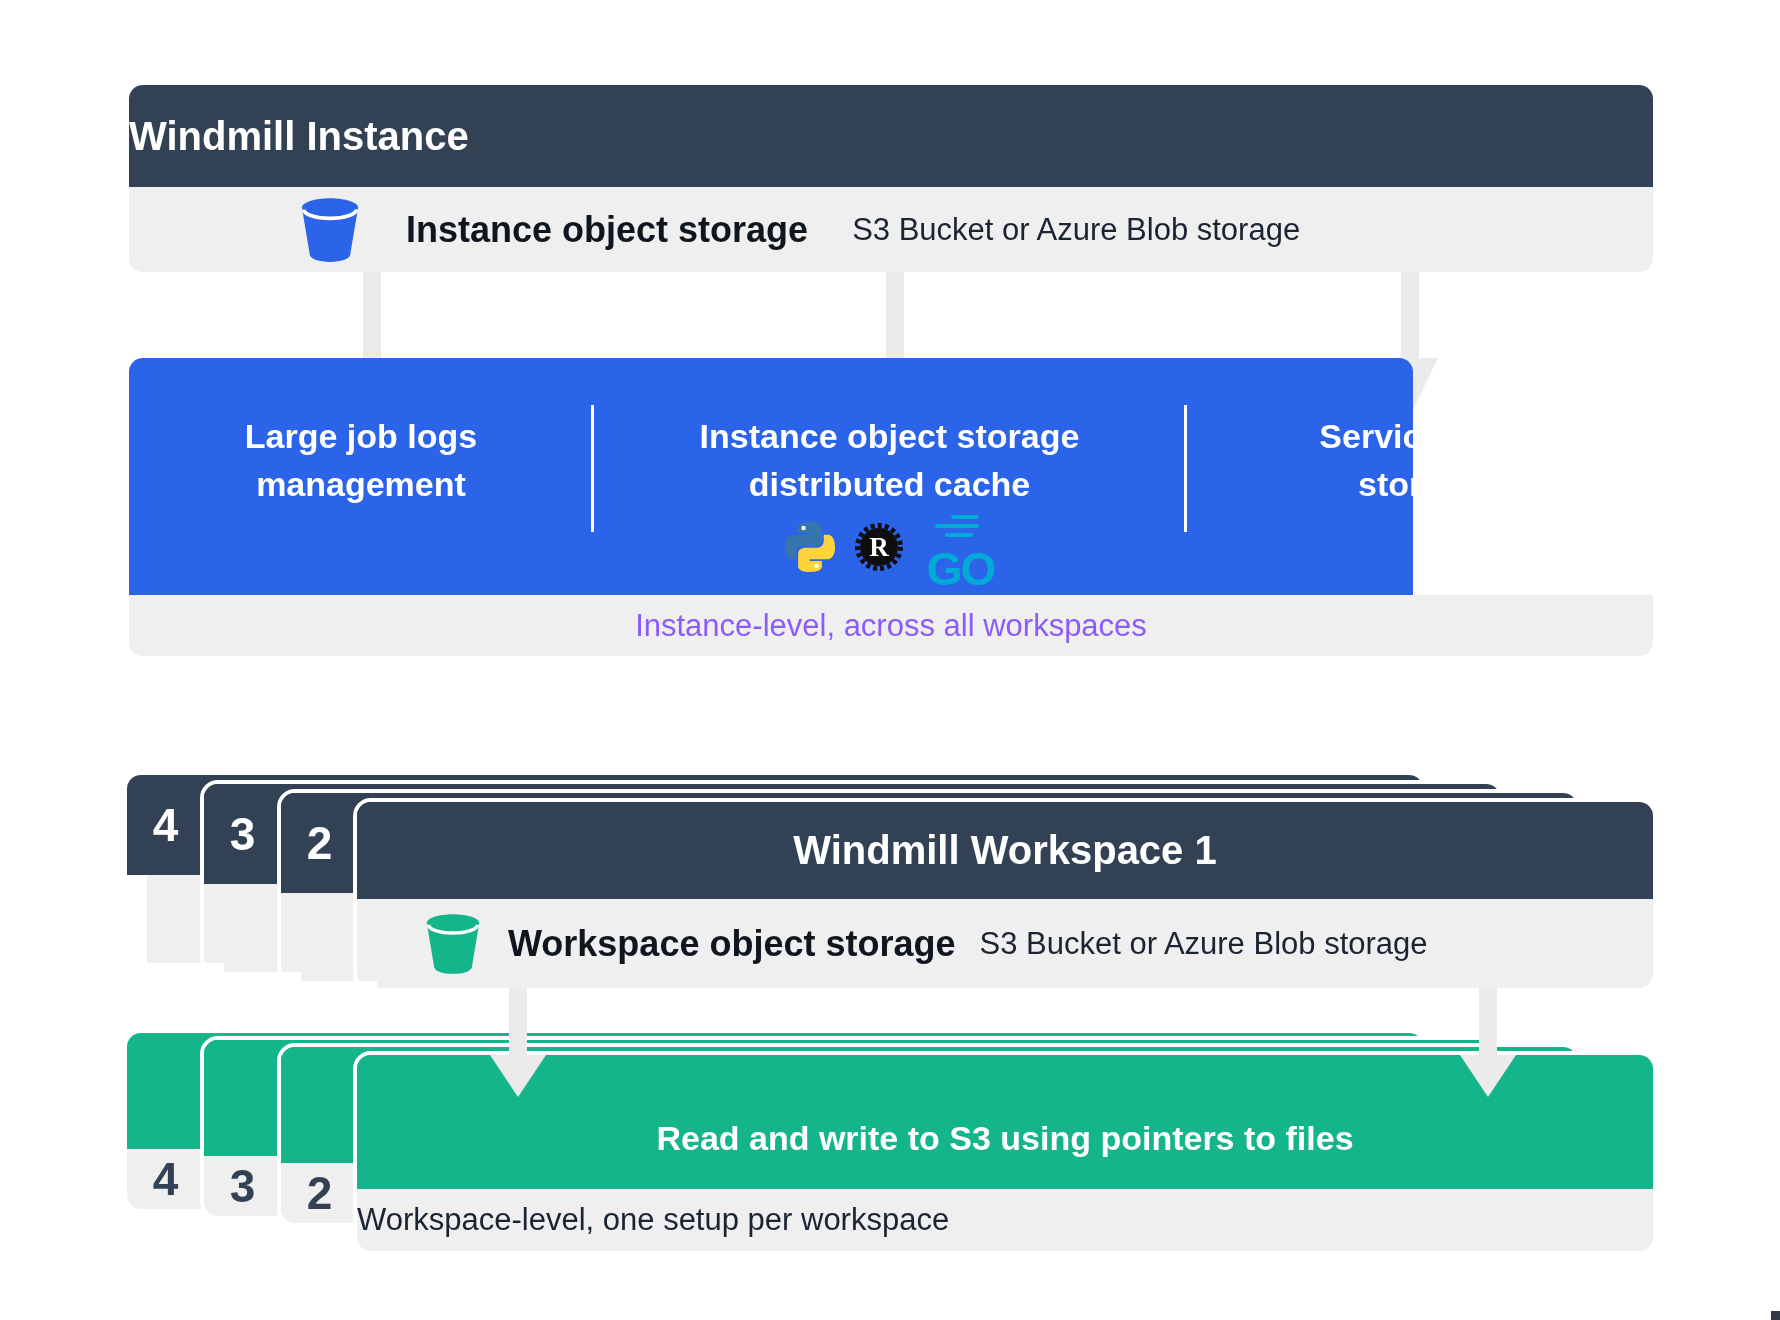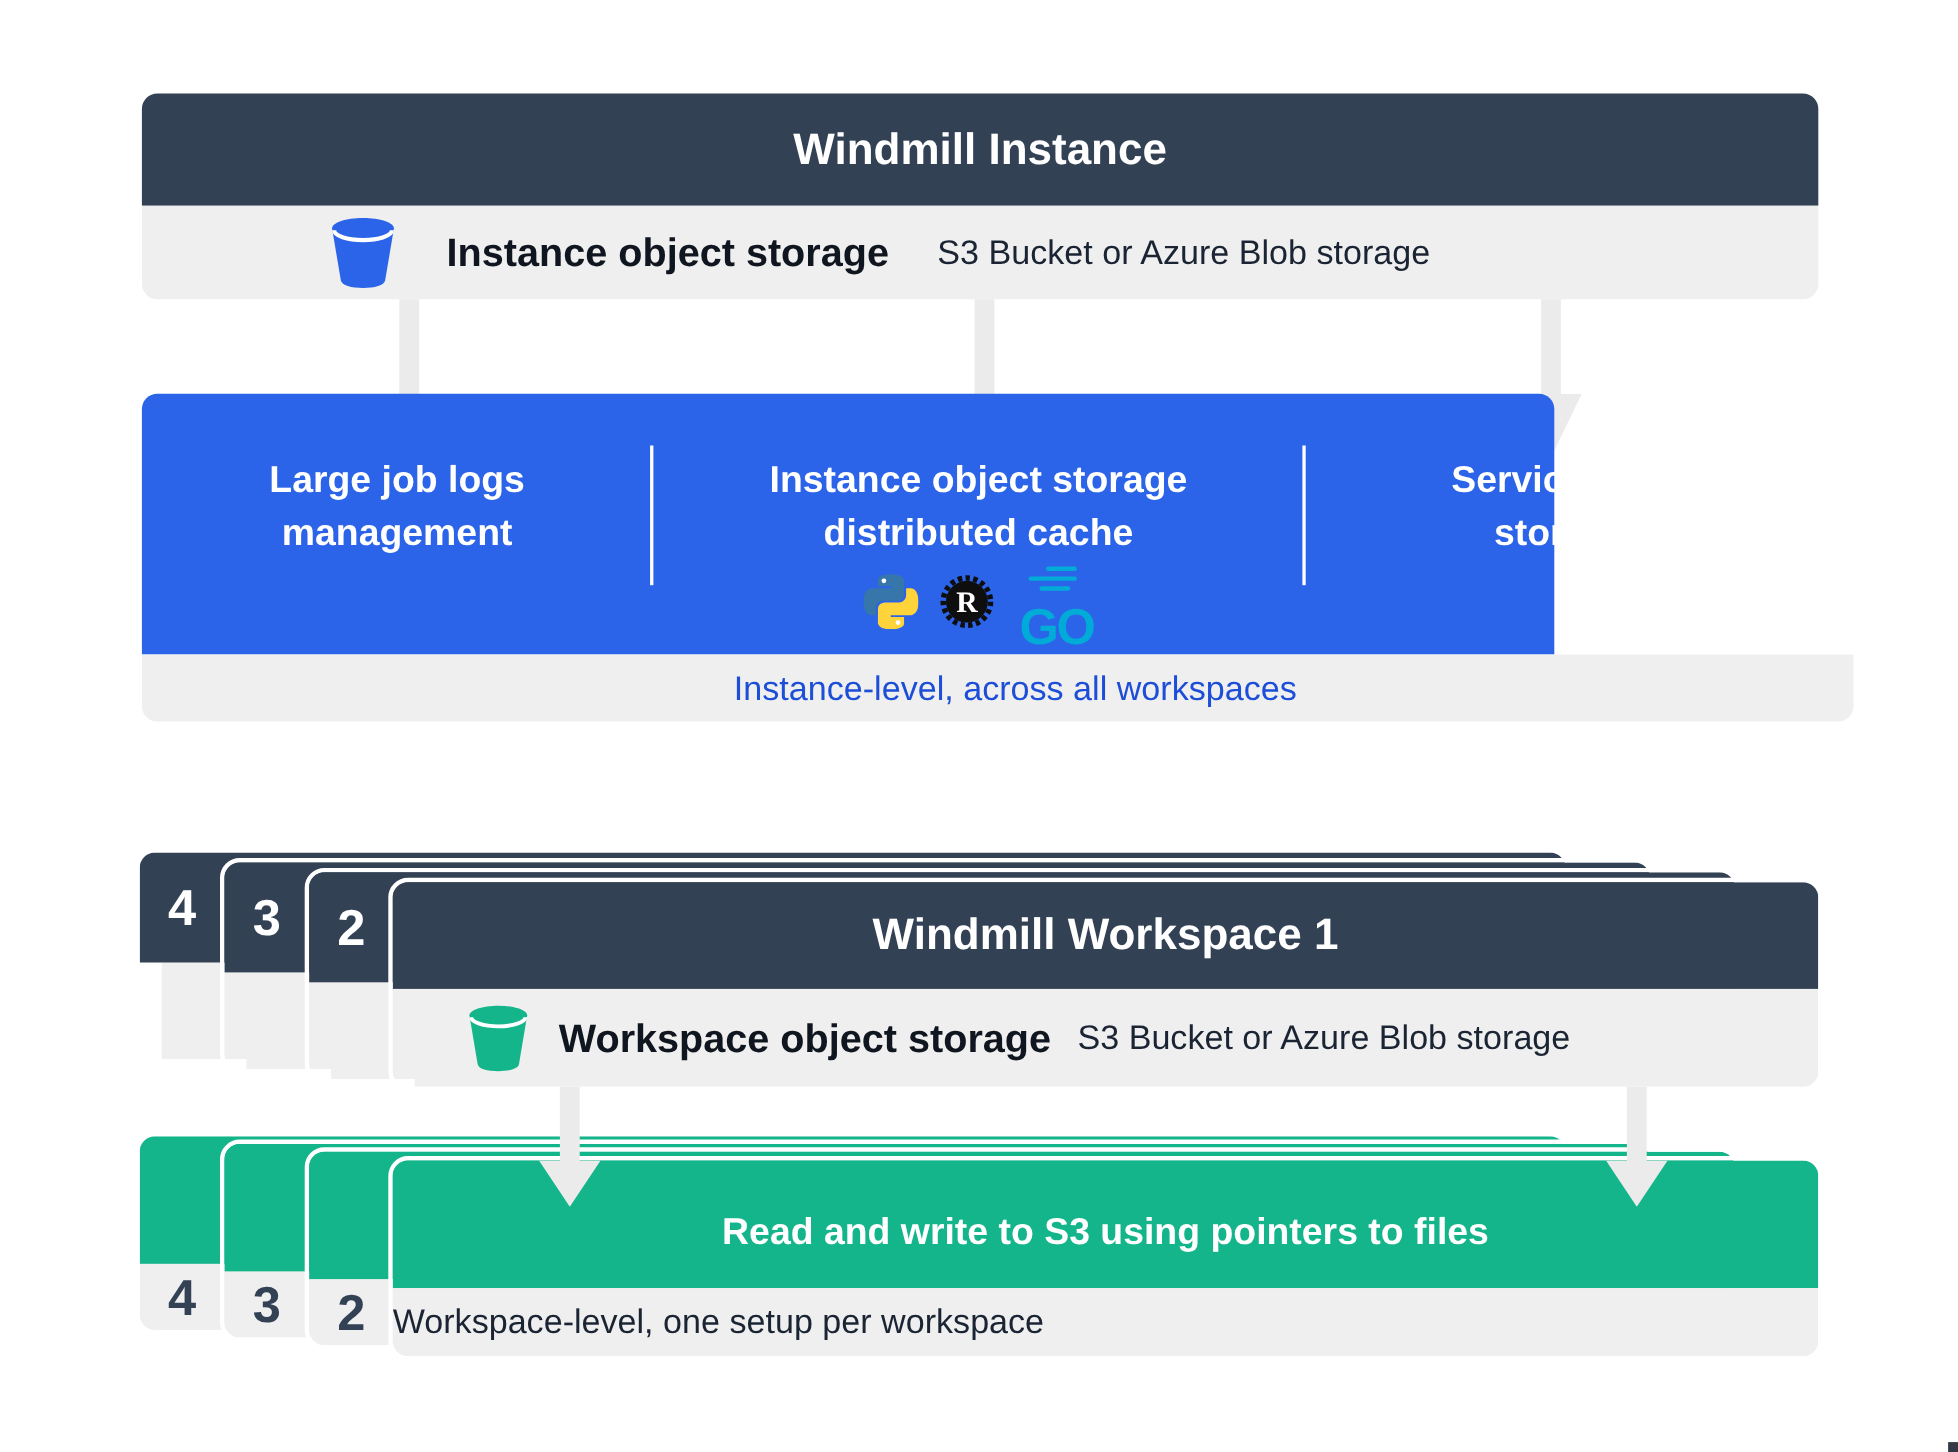--- a/index.html
+++ b/index.html
@@ -12,21 +12,21 @@
     overflow: hidden;
     font-family: "Liberation Sans", "DejaVu Sans", sans-serif;
   }
   .abs { position: absolute; }
 
   
   .inst-header {
     left:129px; top:85px; width:1524px; height:102px;
     background: var(--dark);
     border-radius: 14px 14px 0 0;
-    display:flex; align-items:center; justify-content:center;
+    display:flex; align-items:center; 
   }
   .inst-header .title { color:#fff; font-size:40px; font-weight:700; }
   .inst-row {
     left:129px; top:187px; width:1524px; height:85px;
     background: var(--row-gray);
     border-radius: 0 0 14px 14px;
     display:flex; align-items:center;
     padding-left:171px; width:1353px; 
   }
   .lbl-bold { font-size:36px; font-weight:700; color:#10161f; }
@@ -68,21 +68,21 @@
   .go-lines i.l3 { top:30px; left:10px; width:28px; }
   .go-text {
     color: var(--go-teal); font-size:46px; font-weight:700;
     letter-spacing:-2px; margin-left:4px; line-height:44px;
   }
   .inst-footer {
     left:129px; top:595px; width:1524px; height:61px;
     background: var(--row-gray);
     border-radius: 0 0 14px 14px;
     display:flex; align-items:center; justify-content:center;
-    font-size:31px; color:#1d4ed8;padding-left:32px;
+    font-size:31px; color:#8b5cf6;
   }
 
   
   .wcard {
     position:absolute; width:1296px;
     border:4px solid #fff; border-radius:18px;
     overflow:hidden;
   }
   .wc-head { height:100px; background: var(--dark); position:relative; }
   .wc-body { height:88px;  background: var(--row-gray); margin-left: 20px; }
@@ -100,21 +100,21 @@
   
   .gcard {
     position:absolute; width:1296px;
     border:4px solid #fff; border-radius:18px;
     overflow:hidden;
   }
   .gc-top    { height:116px; background: var(--green); position:relative; }
   .gc-bottom { height:60px;  background: var(--row-gray); position:relative; }
   .gcard.front .gc-bottom { height:62px; display:flex; align-items:center; justify-content:flex-start;
     font-size:31px; color:#1b2433; }
-  .gcard.front .gc-top { display:flex; align-items:center; justify-content:center; padding-top:14px; height:102px; }
+  .gcard.front .gc-top { display:flex; align-items:center; justify-content:center; padding-top:32px; height:102px; }
   .gcard.front .gc-top .gtitle { color:#fff; font-size:34px; font-weight:700; }
   .num-dark {
     position:absolute; left:0; top:0; width:77px; height:100%;
     display:flex; align-items:center; justify-content:center;
     color: var(--dark); font-size:46px; font-weight:700;
   }
 
   .corner-dot { left:1771px; top:1311px; width:9px; height:9px; background:#333a45; }
 
   .bucket { display:block; }

